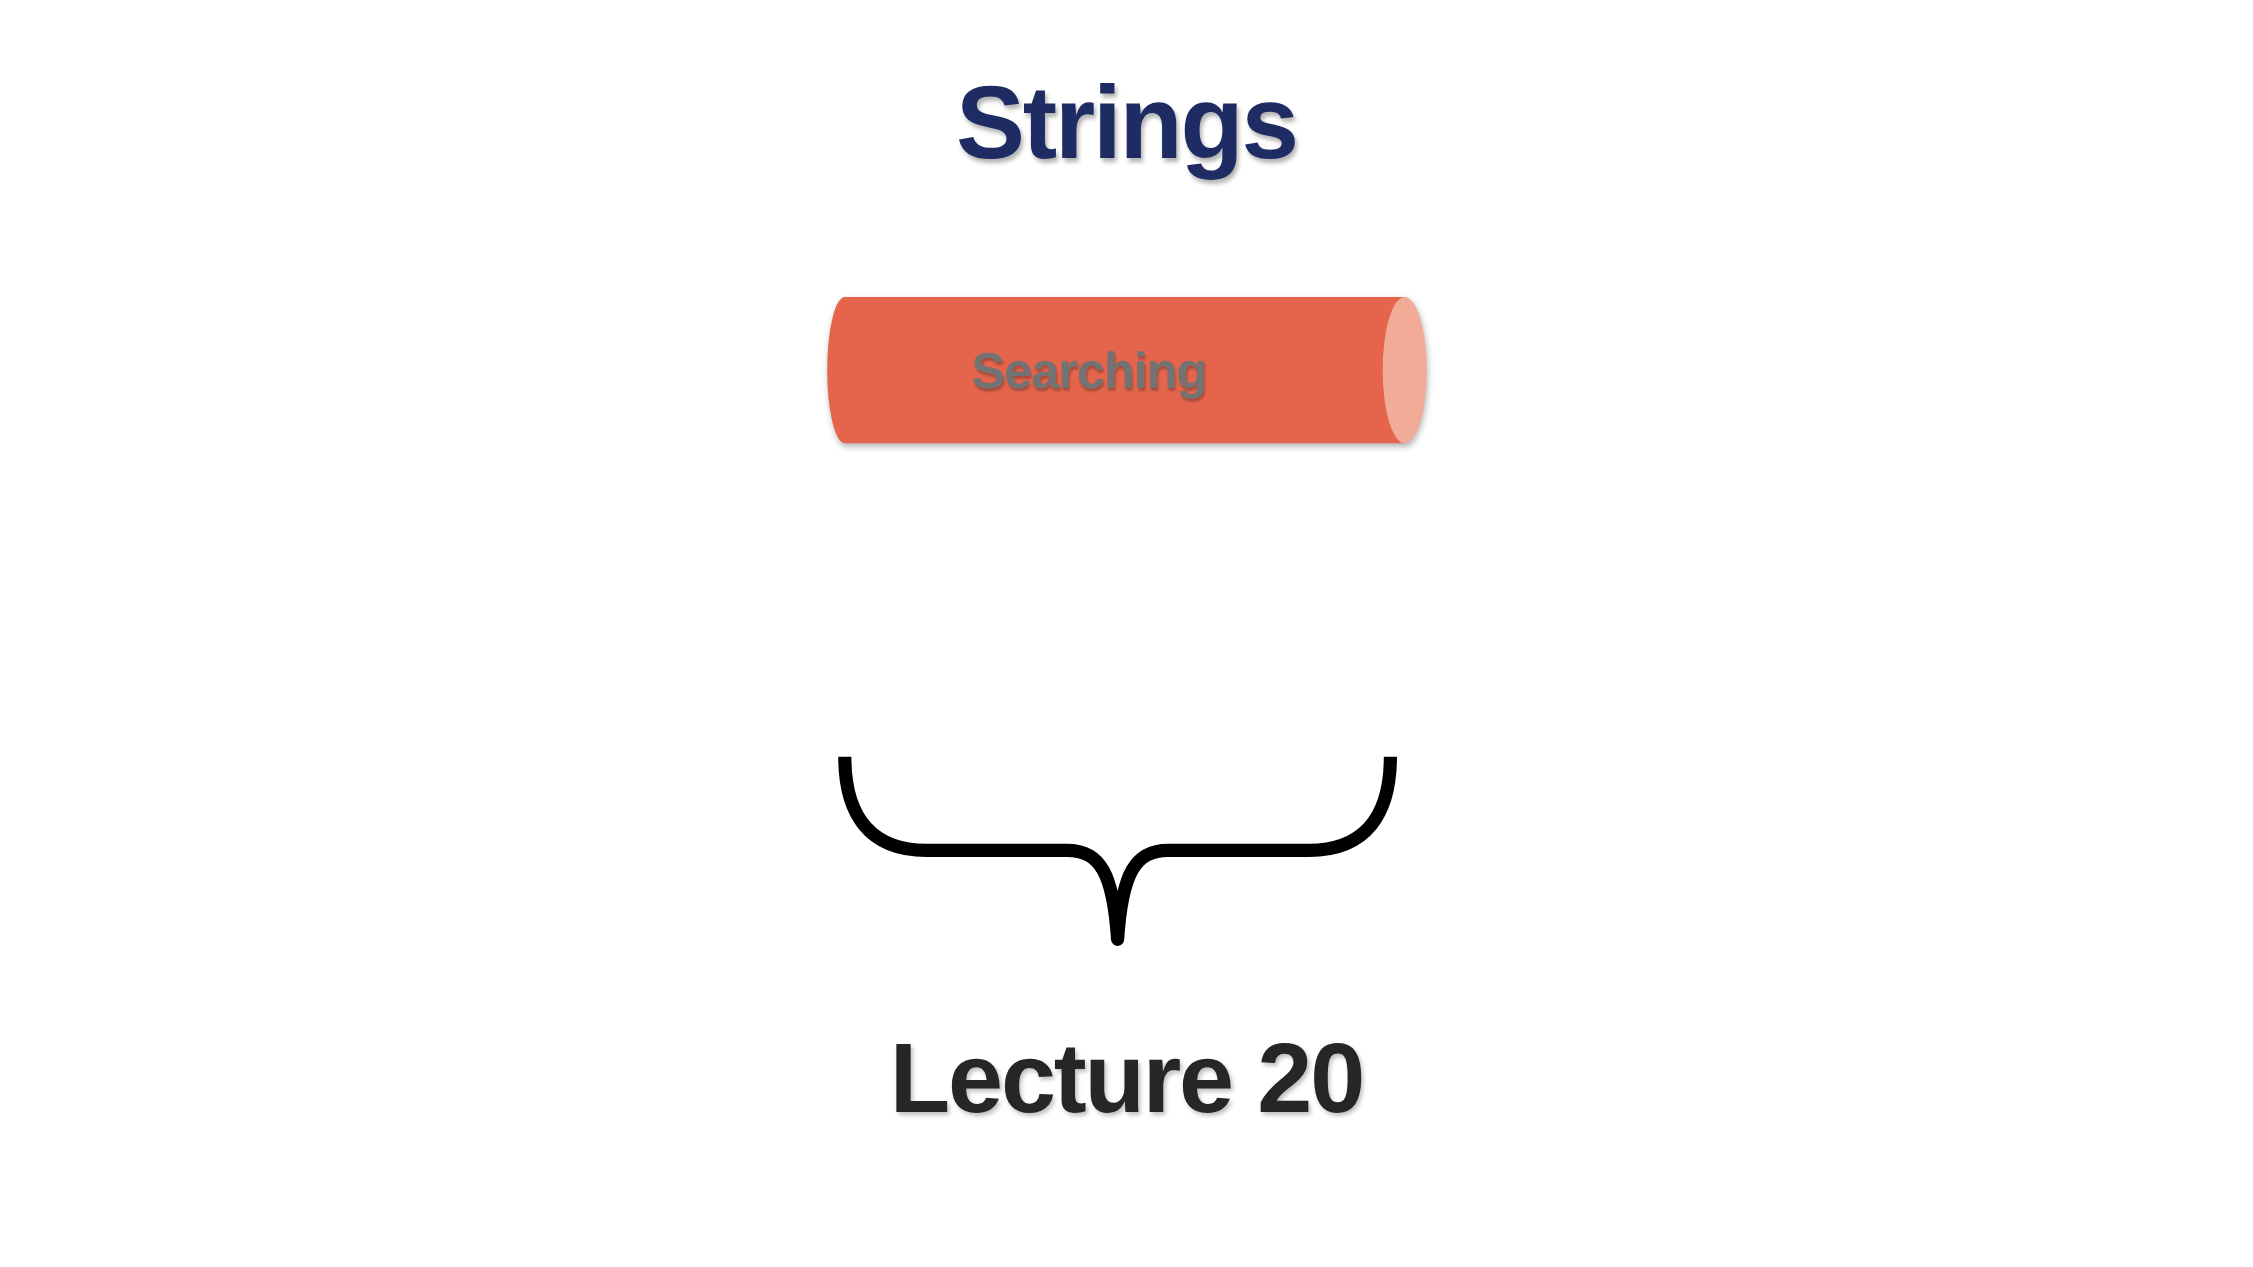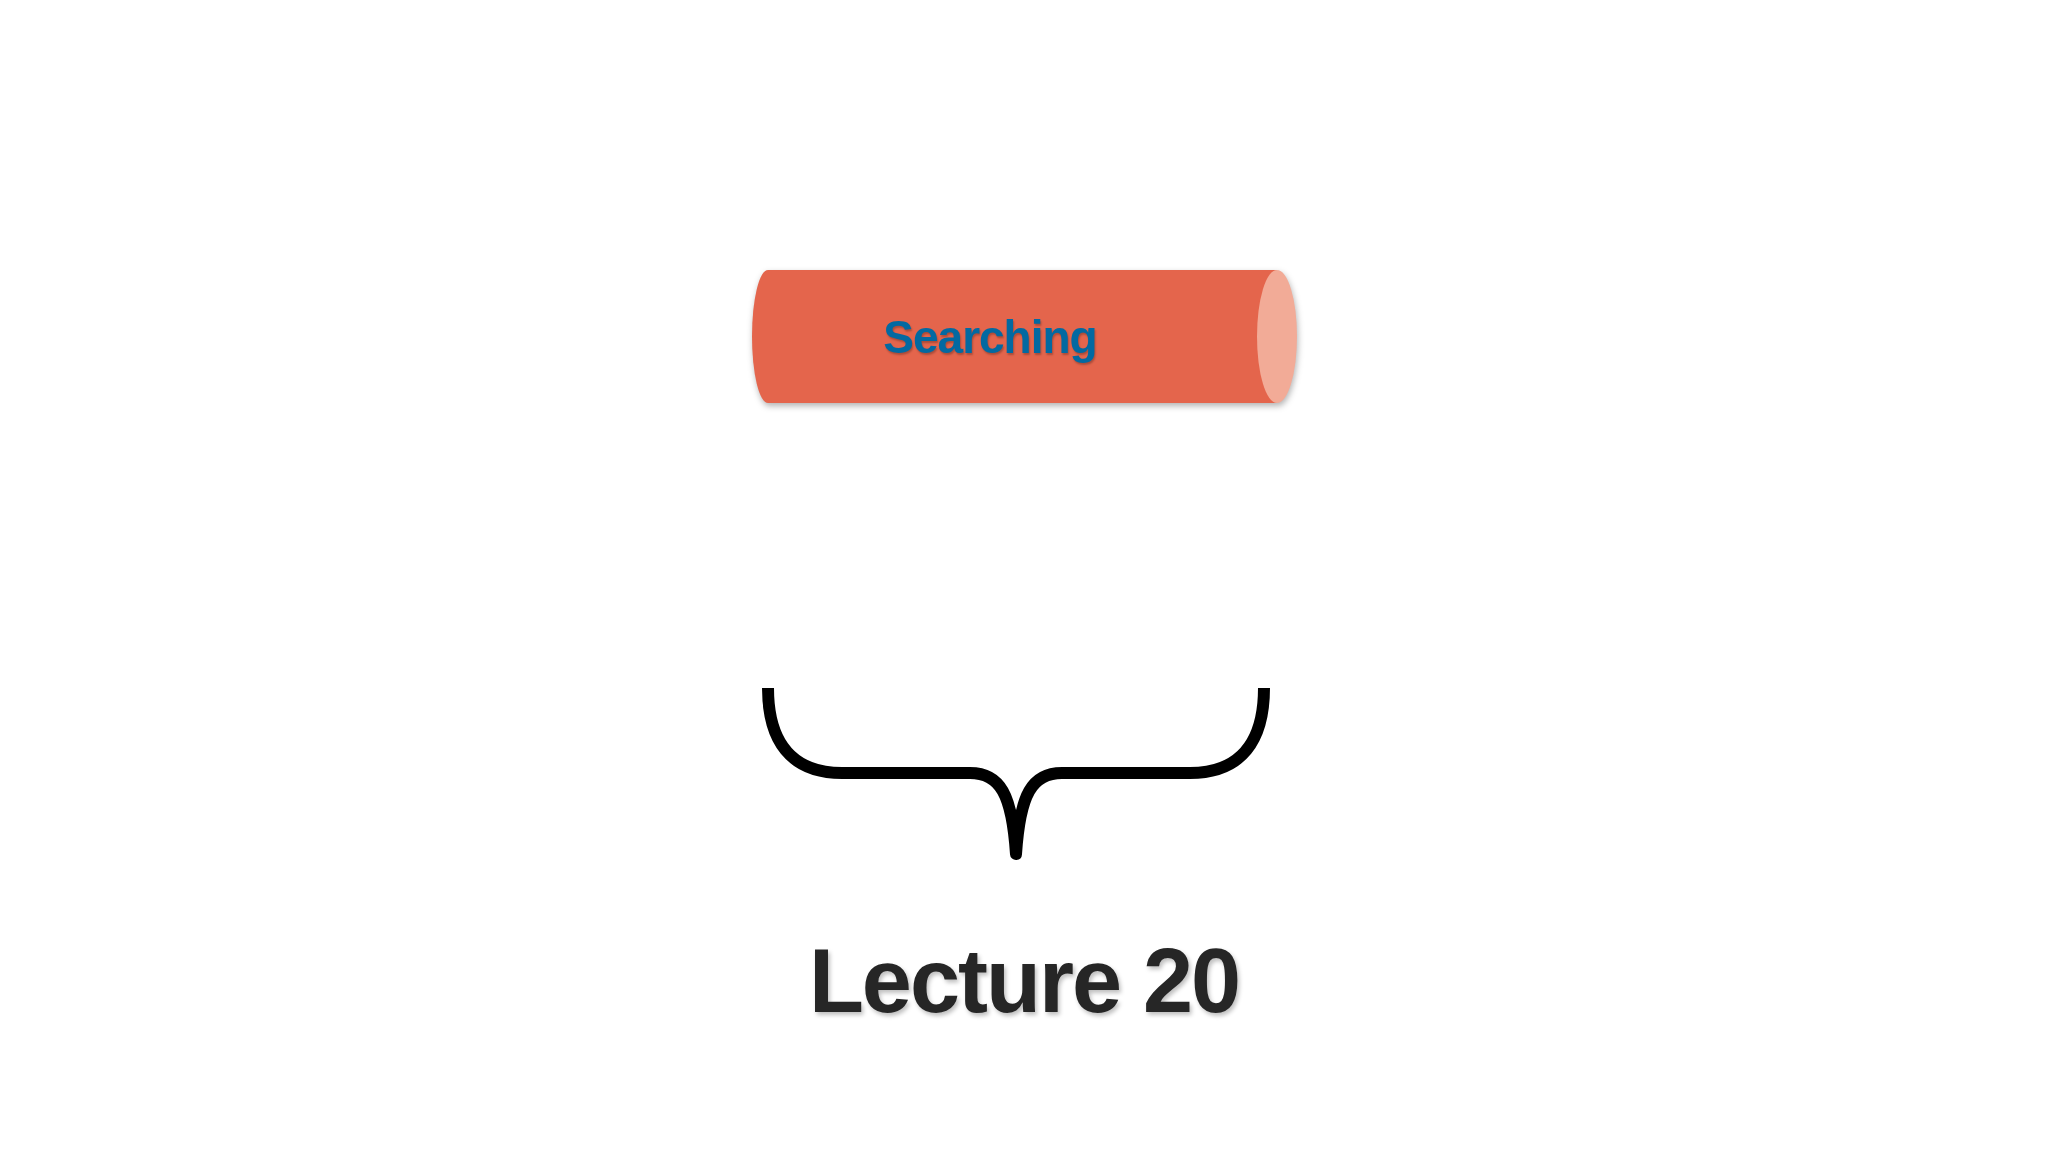--- a/index.html
+++ b/index.html
@@ -74,31 +74,32 @@
     font-weight: bold;
     letter-spacing: -2px;
     text-shadow: 2px 3px 4px rgba(0,0,0,0.25);
   }
 </style>
 </head>
 <body>
 
 <div class="stage" style="background: rgb(255, 255, 255);">
 
+  <div class="slide-title" style="color: rgb(30, 44, 99);">Strings</div>
 
   <div class="stack">
 
 
 
     <div class="cylinder">
       <svg width="548" height="133" viewBox="0 0 548 133">
         <path d="M 527 0 L 18 0 A 16 66.5 0 0 0 18 133 L 527 133 Z" fill="#e4654c"></path>
         <ellipse cx="527" cy="66.5" rx="20" ry="66.5" fill="#f2ab97"></ellipse>
       </svg>
-      <div class="cyl-label" style="color: #0369a1;">Searching</div>
+      <div class="cyl-label" style="color: #737373;">Searching</div>
     </div>
 
   </div>
 
   <svg class="brace" width="512" height="184" viewBox="0 0 512 184">
     <path d="M 8 6 C 8 58 30 91 82 91 L 210 91 C 240 91 252 112 256 172 C 260 112 272 91 302 91 L 430 91 C 482 91 504 58 504 6" fill="none" stroke-width="12" stroke-linecap="butt" stroke-linejoin="round" stroke="#000000"></path>
   </svg>
 
   <div class="lecture-footer" style="color: rgb(38, 38, 38);">Lecture 20</div>
 

